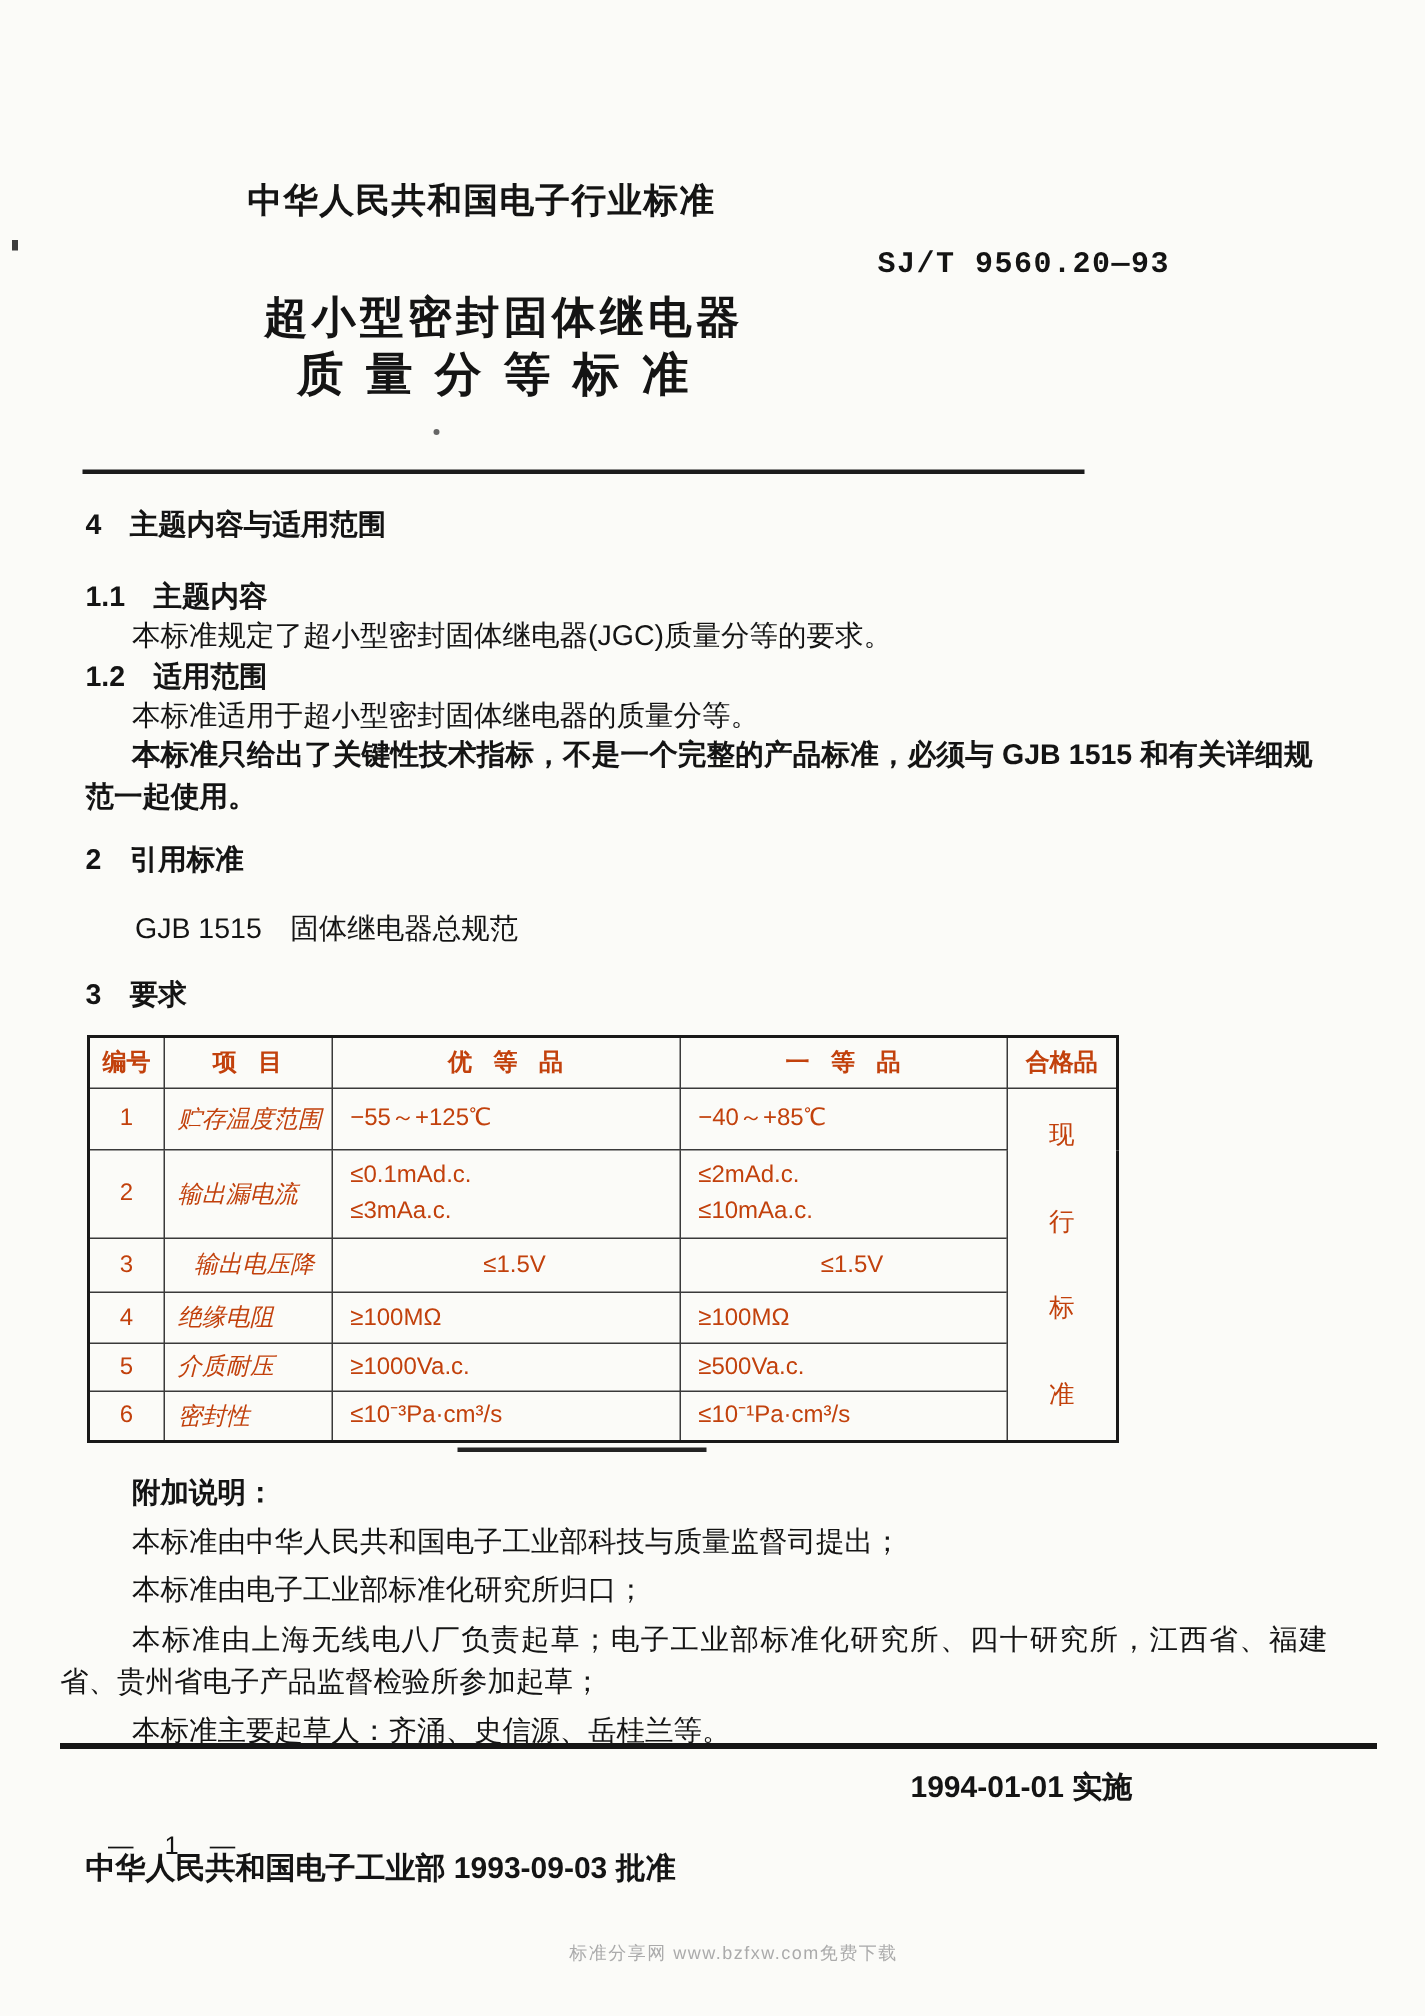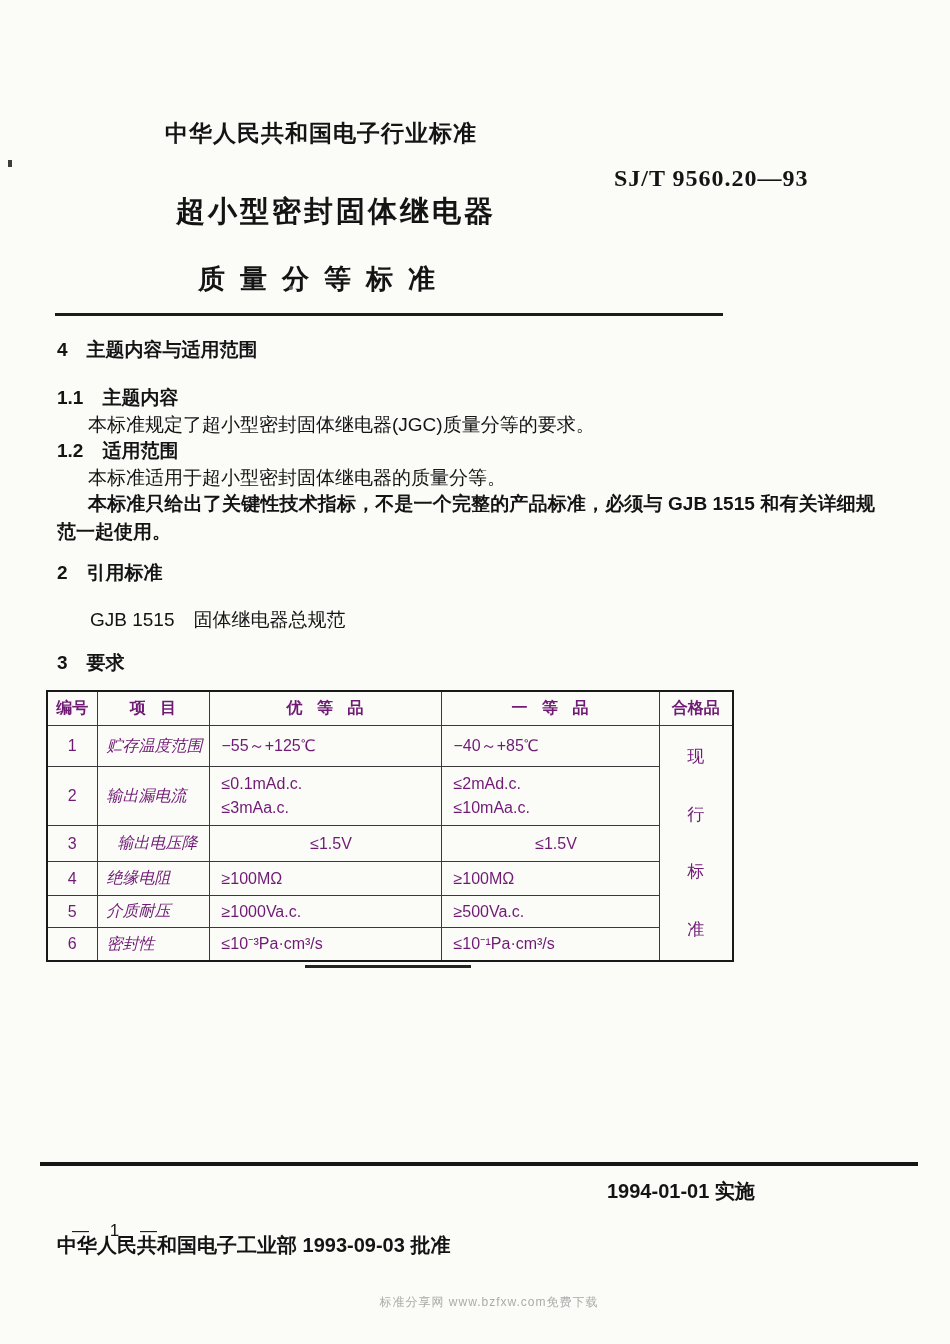--- a/index.html
+++ b/index.html
@@ -5,47 +5,47 @@
   html,body { margin:0; padding:0; background:#e8e8e6; }
   .page {
     position:relative; width:950px; height:1344px; margin:0 auto;
     background:#fbfbf8; overflow:hidden;
     font-family:"Liberation Sans", sans-serif; color:#141414;padding-left:28px;
   }
   .abs { position:absolute; }
 
   
   .doc-org   { top:118px; left:165px; font-size:23px; font-weight:bold; letter-spacing:1px; }
-  .doc-num   { top:165px; left:614px; font-size:24px; font-weight:bold;
-               font-family:Liberation Serif, serif; letter-spacing:1px; }
+  .doc-num   { top:165px; left:585px; font-size:20px; font-weight:bold;
+               font-family:Liberation Mono, monospace; letter-spacing:1px; }
   .doc-title1{ top:192px; left:176px; font-size:29px; font-weight:bold; letter-spacing:3px; }
-  .doc-title2{ top:229px; left:198px; font-size:27px; font-weight:bold; letter-spacing:15px;margin-top:32px; }
+  .doc-title2{ top:229px; left:198px; font-size:31px; font-weight:bold; letter-spacing:15px; }
 
   .rule-top    { top:313px; left:55px;  width:668px; height:3px;   background:#1c1c1c; }
   .rule-short  { top:965px; left:305px; width:166px; height:2.5px; background:#242424; }
   .rule-footer { top:1162px; left:40px; width:878px; height:3.5px; background:#161616; }
 
   
   .sec-h   { font-size:19px; font-weight:bold; white-space:pre-wrap; }
   .body-t  { font-size:19px; line-height:28px; white-space:pre-wrap; }
   .s1-h    { top:337px; left:57px; }
   .s11-h   { top:385px; left:57px; }
   .s11-t   { top:411px; left:88px; }
   .s12-h   { top:438px; left:57px; }
   .s12-t1  { top:464px; left:88px; }
   .s12-t2  { top:490px; left:57px; width:818px; text-indent:31px; text-align:justify;font-weight:bold; }
   .s2-h    { top:560px; left:57px; }
   .s2-ref  { top:606px; left:90px; }
   .s3-h    { top:650px; left:57px; }
 
   
   .spec-table {
-    position:absolute; top:690px; left:46px; width:686px;
+    position:absolute; top:690px; left:58px; width:686px;
     border-collapse:collapse; table-layout:fixed;
-    font-size:16px; color:#701a75;
+    font-size:16px; color:#c2410c;
   }
   .spec-table col.c-no   { width:50px;  }
   .spec-table col.c-item { width:112px; }
   .spec-table col.c-prem { width:232px; }
   .spec-table col.c-first{ width:218px; }
   .spec-table col.c-qual { width:74px;  }
   .spec-table th, .spec-table td {
     border:1px solid #3a3a3a; padding:2px 0; vertical-align:middle;
   }
   .spec-table { border:2.5px solid #191919; }
@@ -189,20 +189,27 @@
           </td>
         <td class="t-val">
             <div>≤10⁻¹Pa·cm³/s</div>
           </td>
       </tr>
     </tbody>
   </table>
 
   <div class="abs rule-short"></div>
 
+  <div class="abs notes">
+    <p class="notes-h">附加说明：</p>
+    <p>本标准由中华人民共和国电子工业部科技与质量监督司提出；</p>
+    <p>本标准由电子工业部标准化研究所归口；</p>
+    <p>本标准由上海无线电八厂负责起草；电子工业部标准化研究所、四十研究所，江西省、福建省、贵州省电子产品监督检验所参加起草；</p>
+    <p>本标准主要起草人：齐涌、史信源、岳桂兰等。</p>
+  </div>
 
   <div class="abs rule-footer"></div>
   <div class="abs f-approve">中华人民共和国电子工业部 1993-09-03 批准</div>
   <div class="abs f-impl">1994-01-01 实施</div>
   <div class="abs f-page">— 1 —</div>
   <div class="abs f-mark">标准分享网 www.bzfxw.com免费下载</div>
 
   <div class="abs speck-a"></div>
   <div class="abs speck-b"></div>
 

